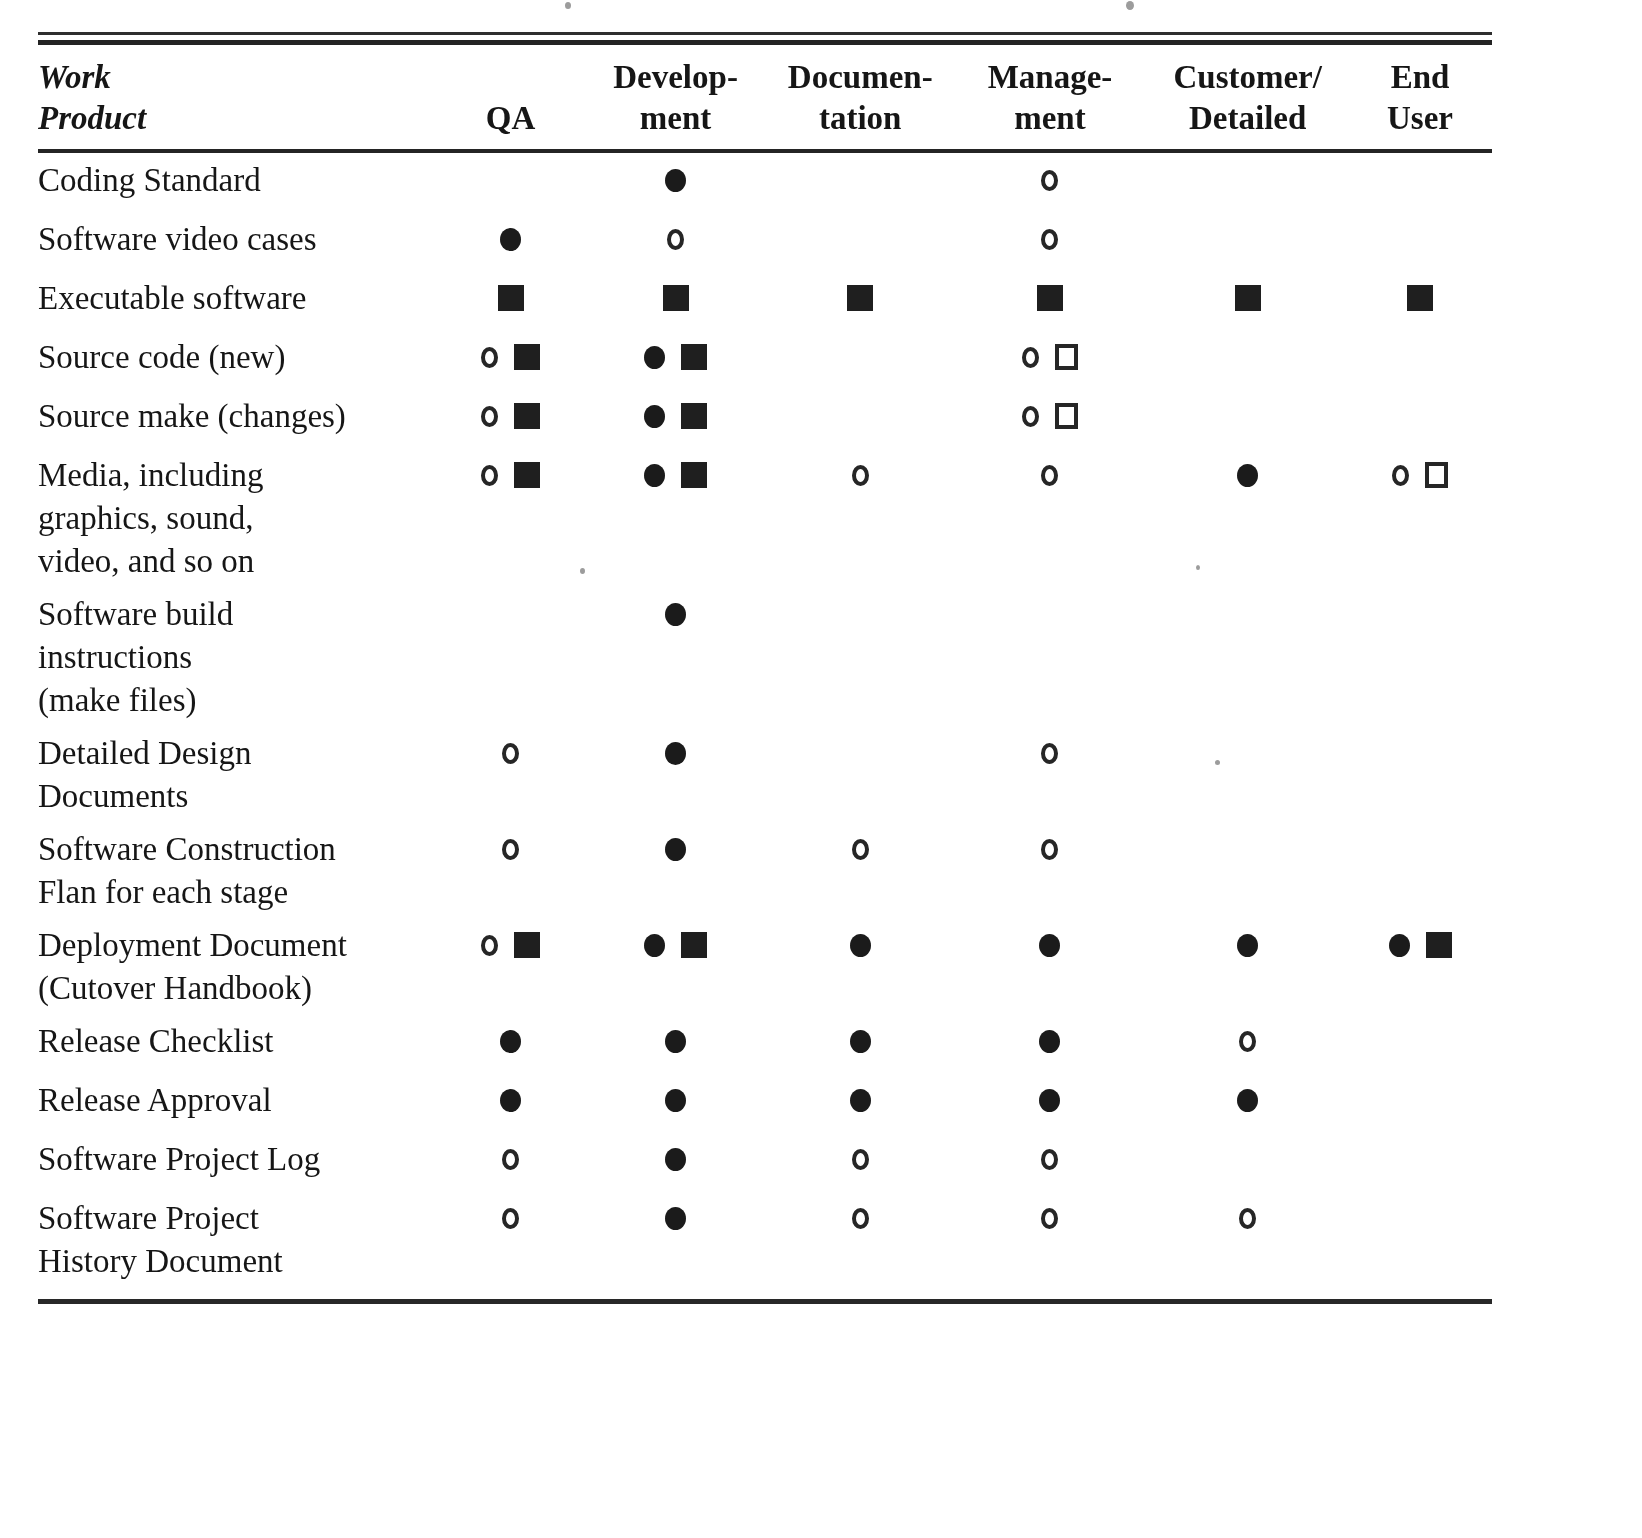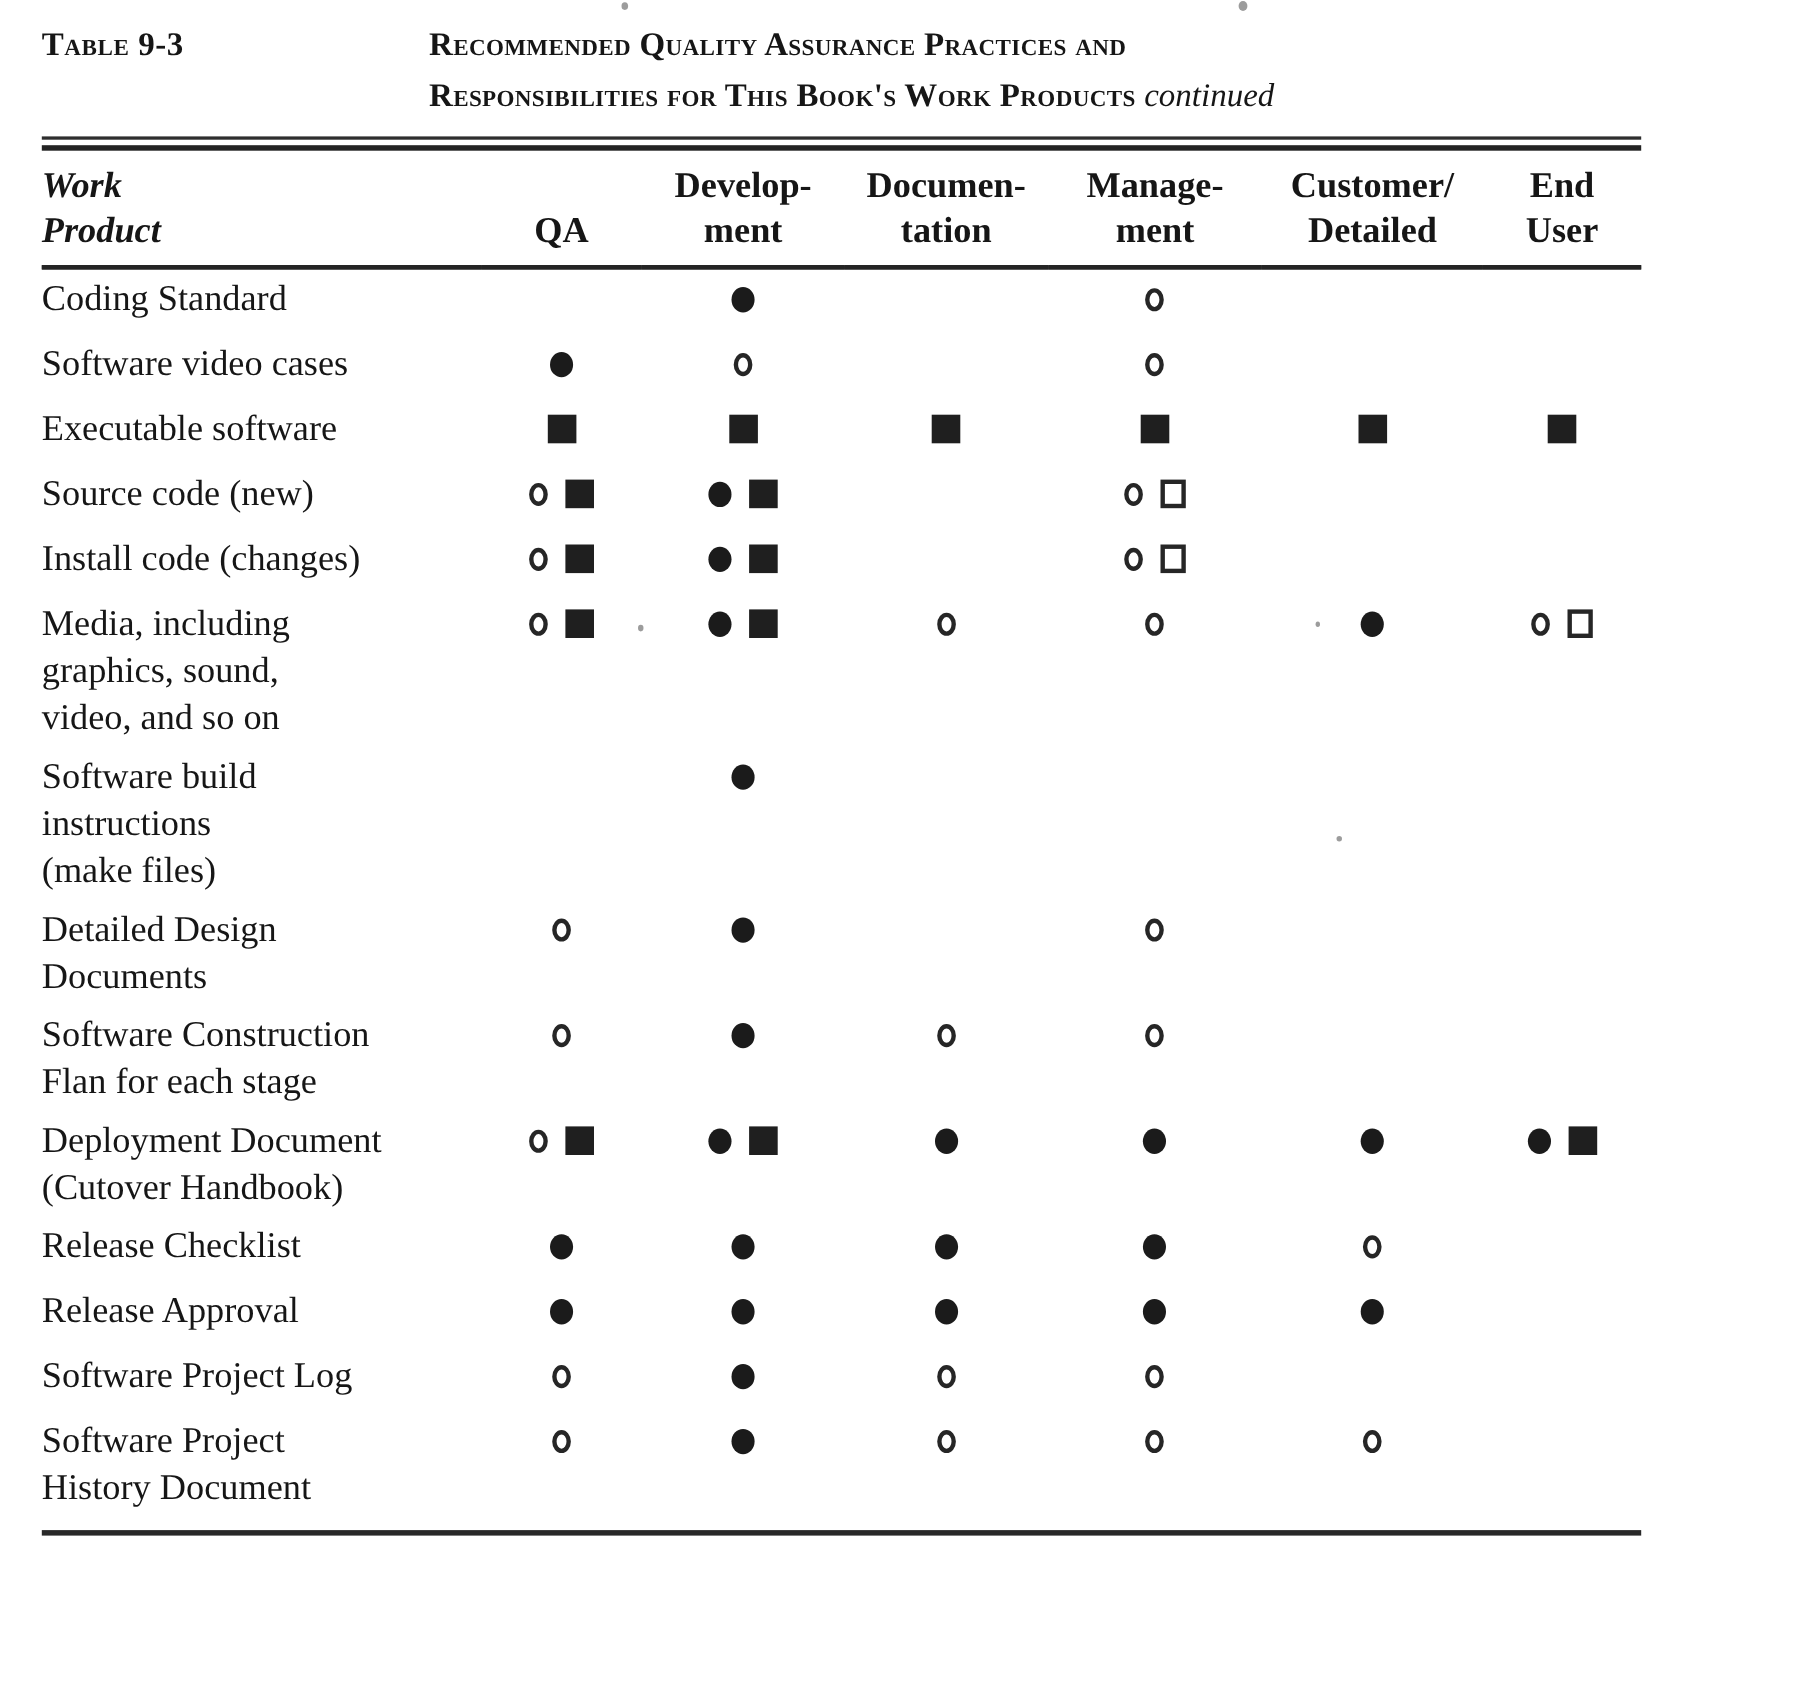--- a/index.html
+++ b/index.html
@@ -46,30 +46,20 @@
 <body>
 
 <div class="page">
 
   <div class="speck" style="left:565px;top:2px;width:6px;height:7px;"></div>
   <div class="speck" style="left:1126px;top:1px;width:8px;height:9px;"></div>
   <div class="speck" style="left:580px;top:568px;width:5px;height:6px;"></div>
   <div class="speck" style="left:1196px;top:565px;width:4px;height:5px;"></div>
   <div class="speck" style="left:1215px;top:760px;width:5px;height:5px;"></div>
 
-  <header class="caption">
-    <div class="caption-label">Table 9-3</div>
-    <div class="caption-title">
-      <div>Recommended Quality Assurance Practices and</div>
-      <div>
-        <span>Responsibilities for This Book's Work Products</span>
-        <em>continued</em>
-      </div>
-    </div>
-  </header>
 
   <div class="rule-double"></div>
 
   <table>
     <thead id="table-head">
         <tr>
           <th class="col-product">
             <div>Work</div>
             <div>Product</div>
           </th>
@@ -129,21 +119,21 @@
         <tr>
           <td class="product-cell col-product">Source code (new)</td>
           <td class="symcell col-qa"><span class="sym open-circle" title="○"></span><span class="sym filled-square" title="■"></span></td>
           <td class="symcell col-dev"><span class="sym filled-circle" title="●"></span><span class="sym filled-square" title="■"></span></td>
           <td class="symcell col-doc"></td>
           <td class="symcell col-mgmt"><span class="sym open-circle" title="○"></span><span class="sym open-square" title="□"></span></td>
           <td class="symcell col-cust"></td>
           <td class="symcell col-end"></td>
         </tr>
         <tr>
-          <td class="product-cell col-product">Install code (changes)</td>
+          <td class="product-cell col-product">Source make (changes)</td>
           <td class="symcell col-qa"><span class="sym open-circle" title="○"></span><span class="sym filled-square" title="■"></span></td>
           <td class="symcell col-dev"><span class="sym filled-circle" title="●"></span><span class="sym filled-square" title="■"></span></td>
           <td class="symcell col-doc"></td>
           <td class="symcell col-mgmt"><span class="sym open-circle" title="○"></span><span class="sym open-square" title="□"></span></td>
           <td class="symcell col-cust"></td>
           <td class="symcell col-end"></td>
         </tr>
         <tr>
           <td class="product-cell col-product">Media, including
 graphics, sound,

